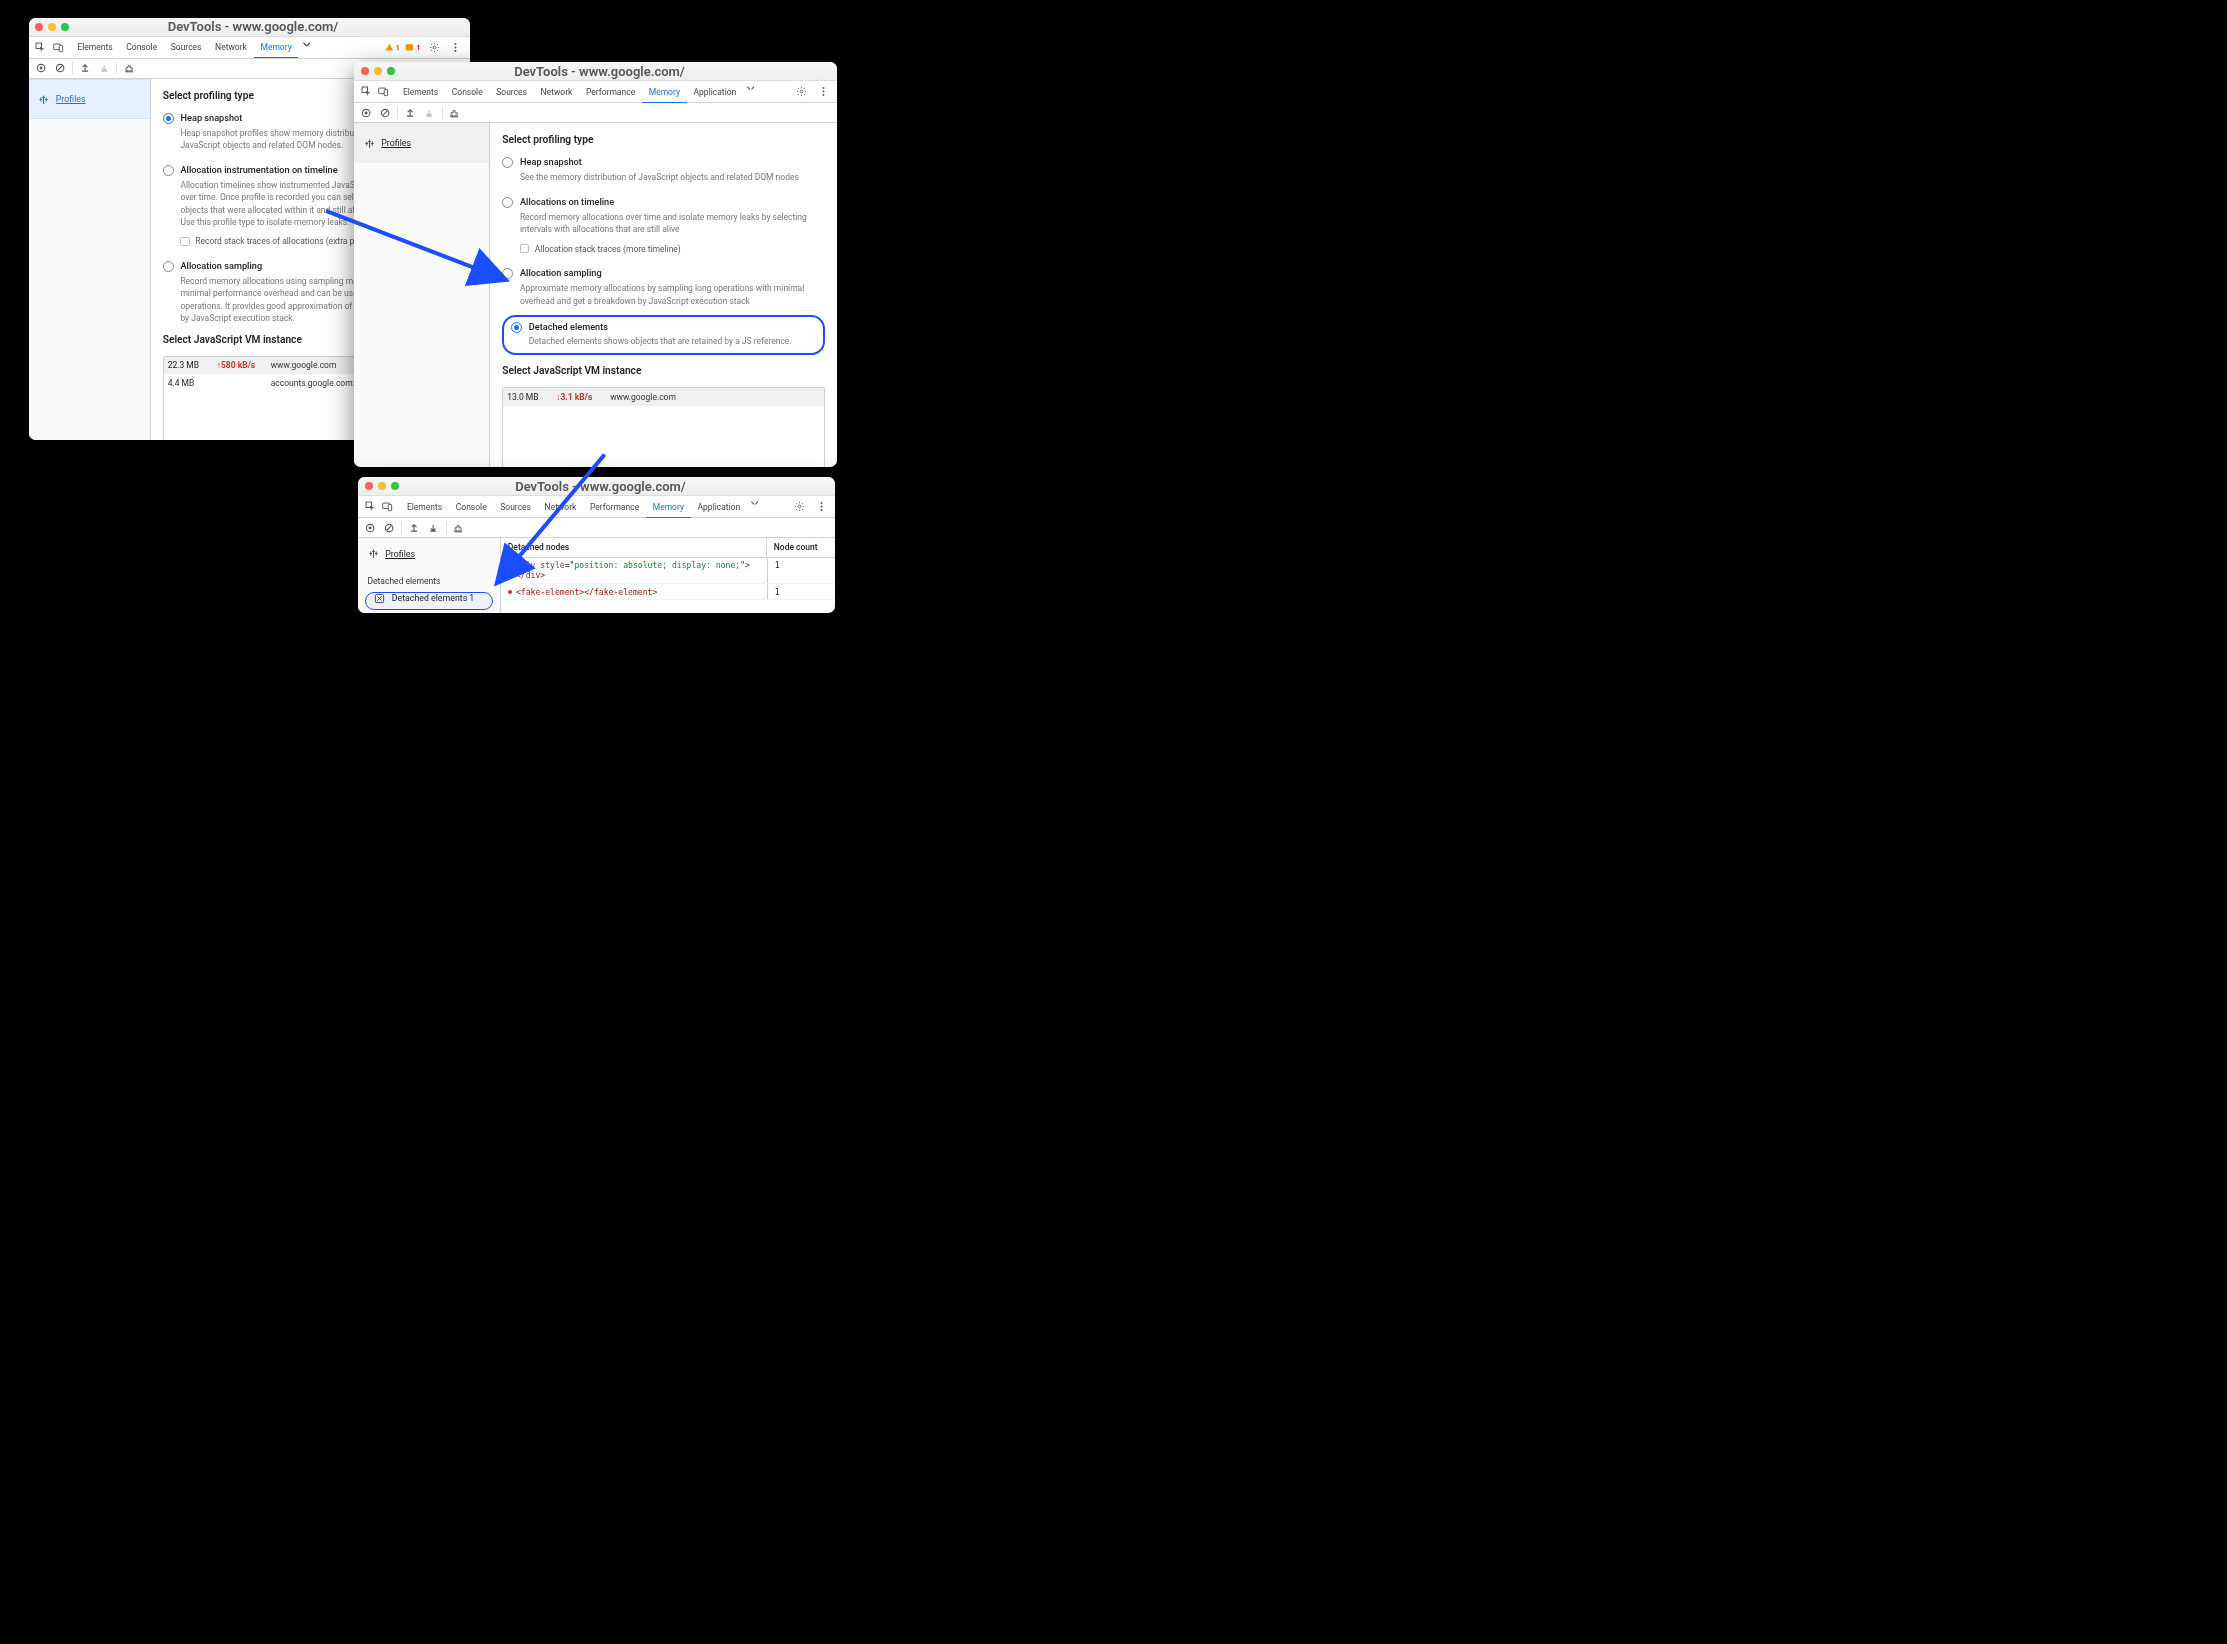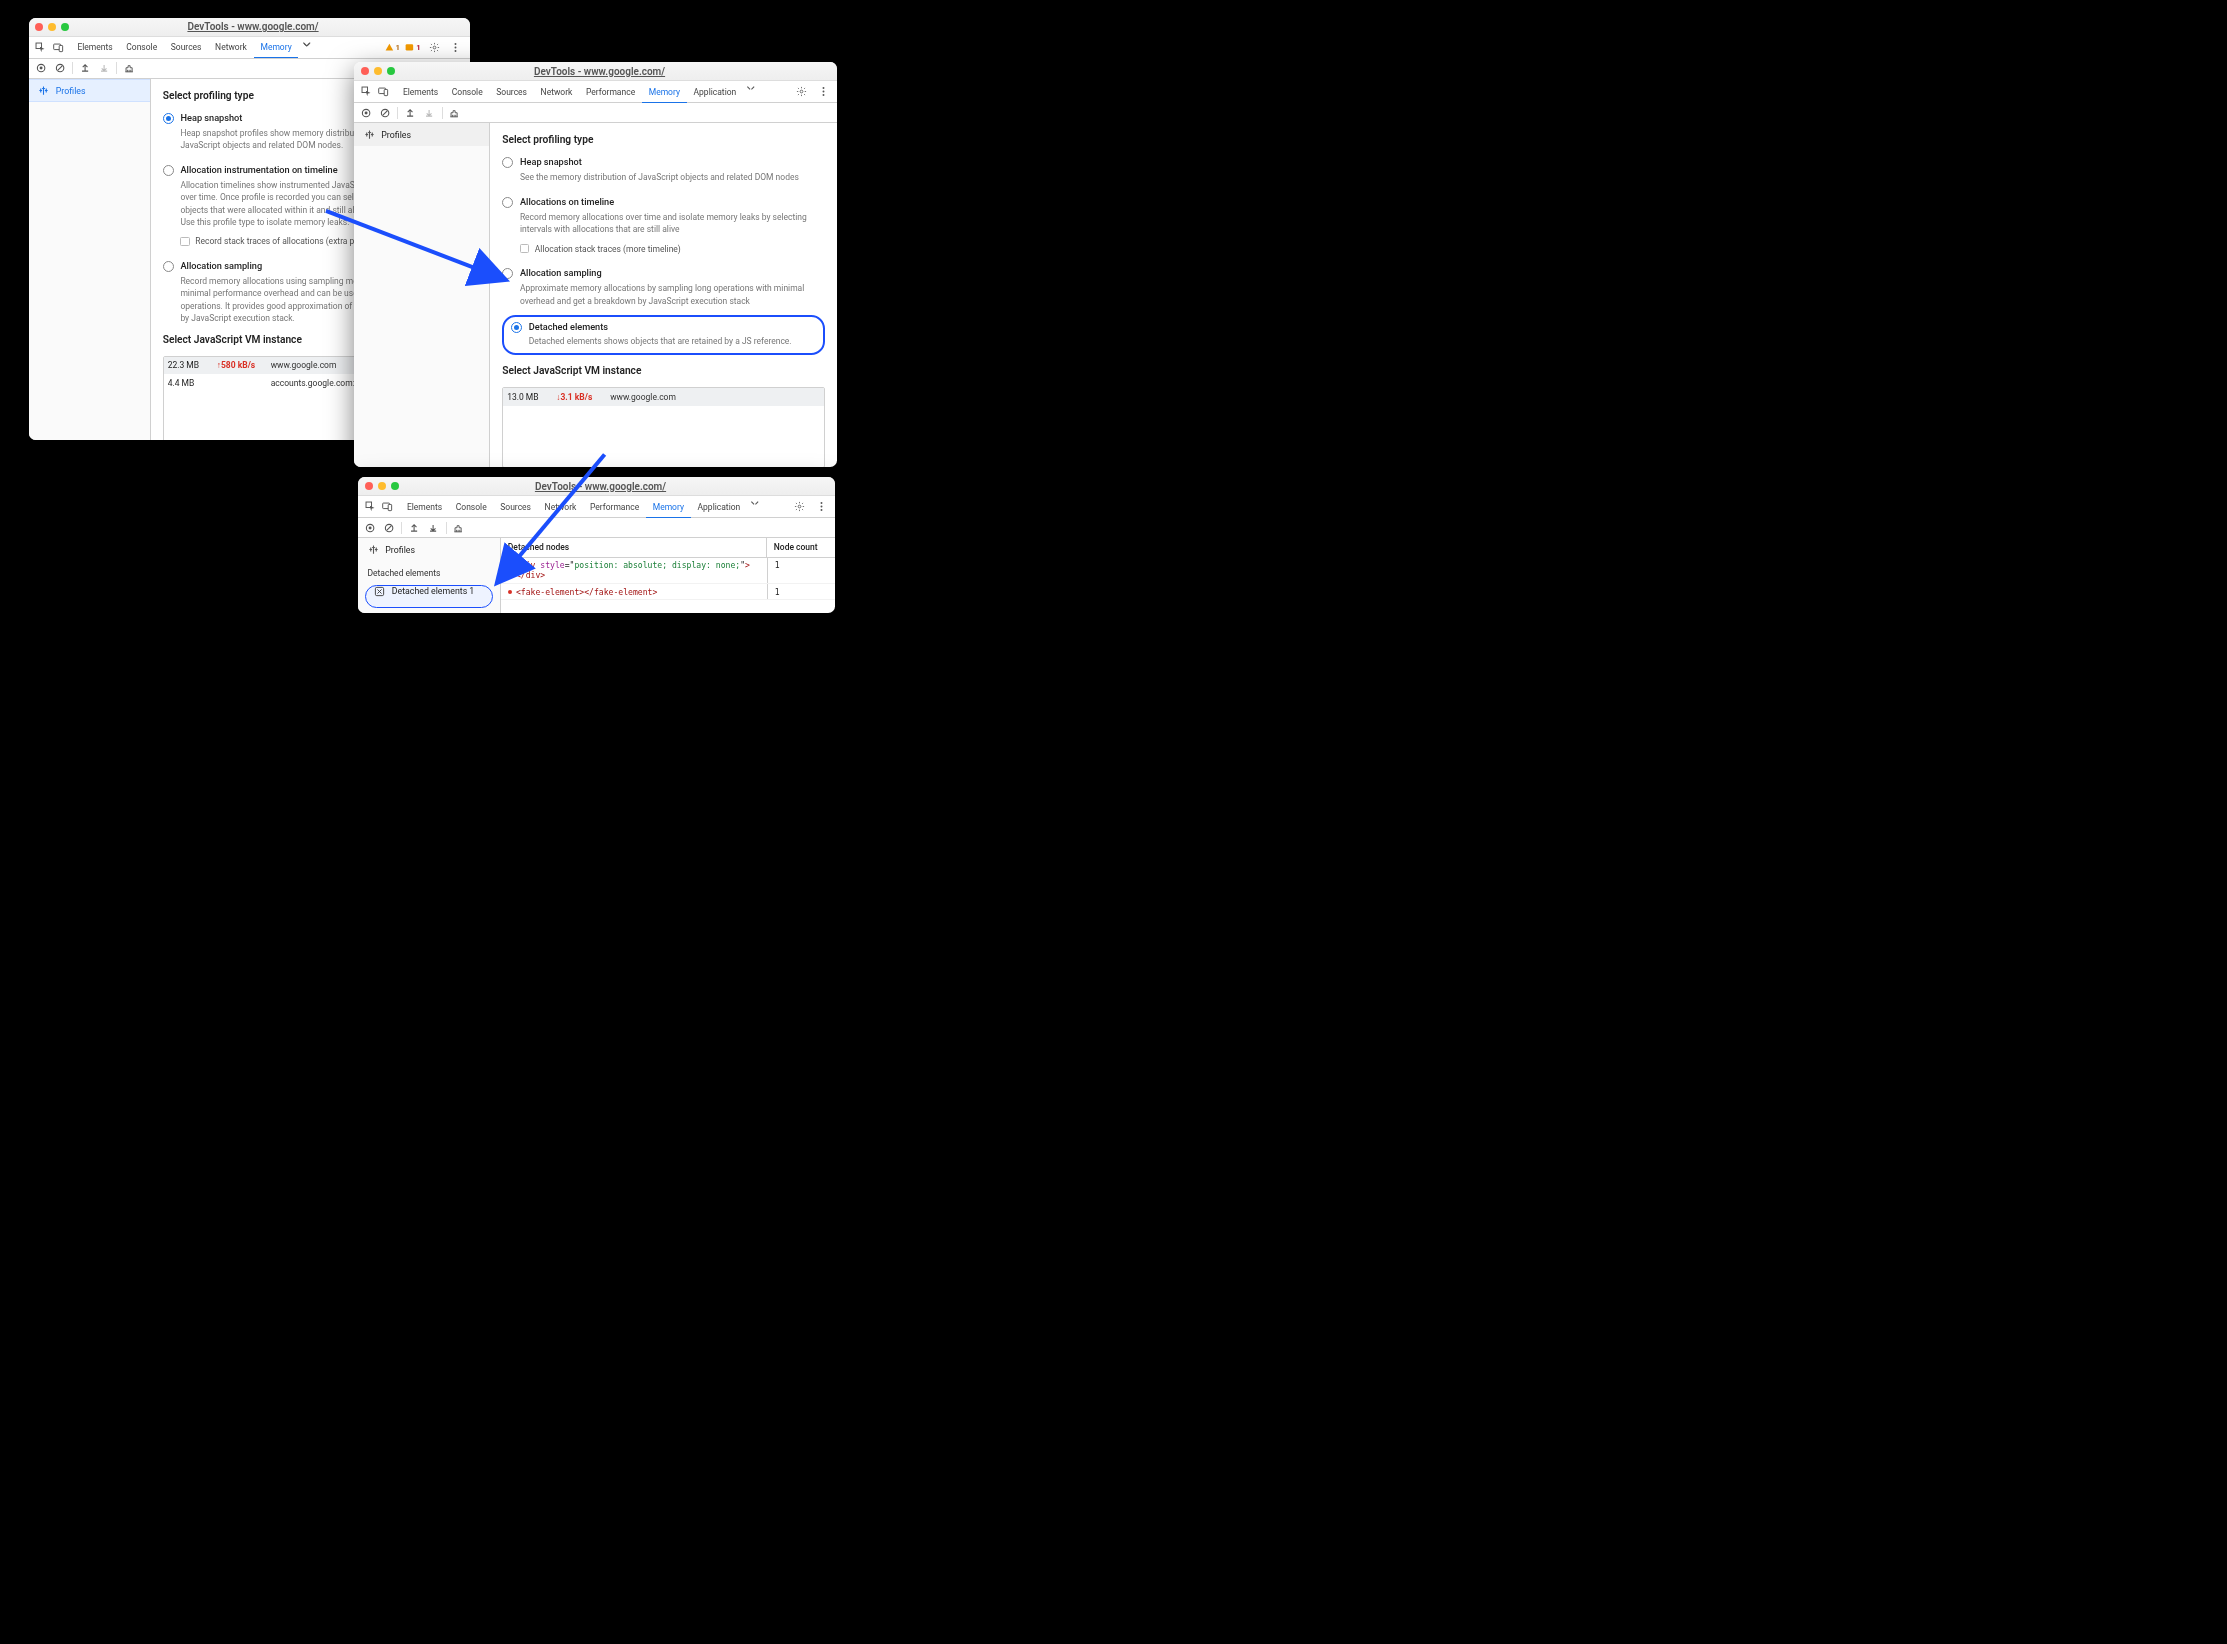--- a/index.html
+++ b/index.html
@@ -52,21 +52,21 @@
     padding: 0 6.8px;
     gap: 4.8px;
     position: relative;
   }
   .tl-dot { width:8.1px; height:8.1px; border-radius:50%; }
   .tl-close { background:#ff5f57; }
   .tl-min   { background:#febc2e; }
   .tl-max   { background:#28c840; }
   .titlebar-title {
     position:absolute; left:8px; right:0; text-align:center;
-    font-size:10px; font-weight:600; color:#555; pointer-events:none;text-decoration:underline;
+    font-size:13px; font-weight:600; color:#555; pointer-events:none;
   }
 
   
   .tabstrip {
     display:flex; align-items:center; gap:1.4px;
     border-bottom: 0.7px solid var(--border);
     padding: 0 4.1px;
     height: 22px;
   }
   .ts-tabs { display:flex; gap:0; margin-left: 2.7px; overflow:hidden; }
@@ -97,22 +97,22 @@
 
   
   .body-split { display:flex; flex:1; min-height:0; }
   .sidebar {
     width:122px; border-right:0.7px solid var(--border);
     display:flex; flex-direction:column;
     background:#fafafa;
   }
   .sidebar-wide { flex:0 0 136px; width:136px; }
   .sidebar-item {
-    height:23px; display:flex; align-items:center; gap:6.8px;
-    padding:0 9.5px; font-size:8.8px; cursor:pointer;
+    height:40px; display:flex; align-items:center; gap:6.8px;
+    padding:0 9.5px; font-size:8.8px; cursor:pointer;text-decoration:underline;
   }
   .sidebar-item.selected {
     background:#e6f0ff; color:var(--accent-blue);
     border-top:0.7px solid #cfe1ff; border-bottom:0.7px solid #cfe1ff;
   }
   .sidebar-section-label {
     padding:6.8px 9.5px 4.1px; font-size:8.5px; color:#333;
   }
   .sidebar-run {
     margin:2.7px 6.8px; height:23px; border:1.4px solid var(--highlight);

